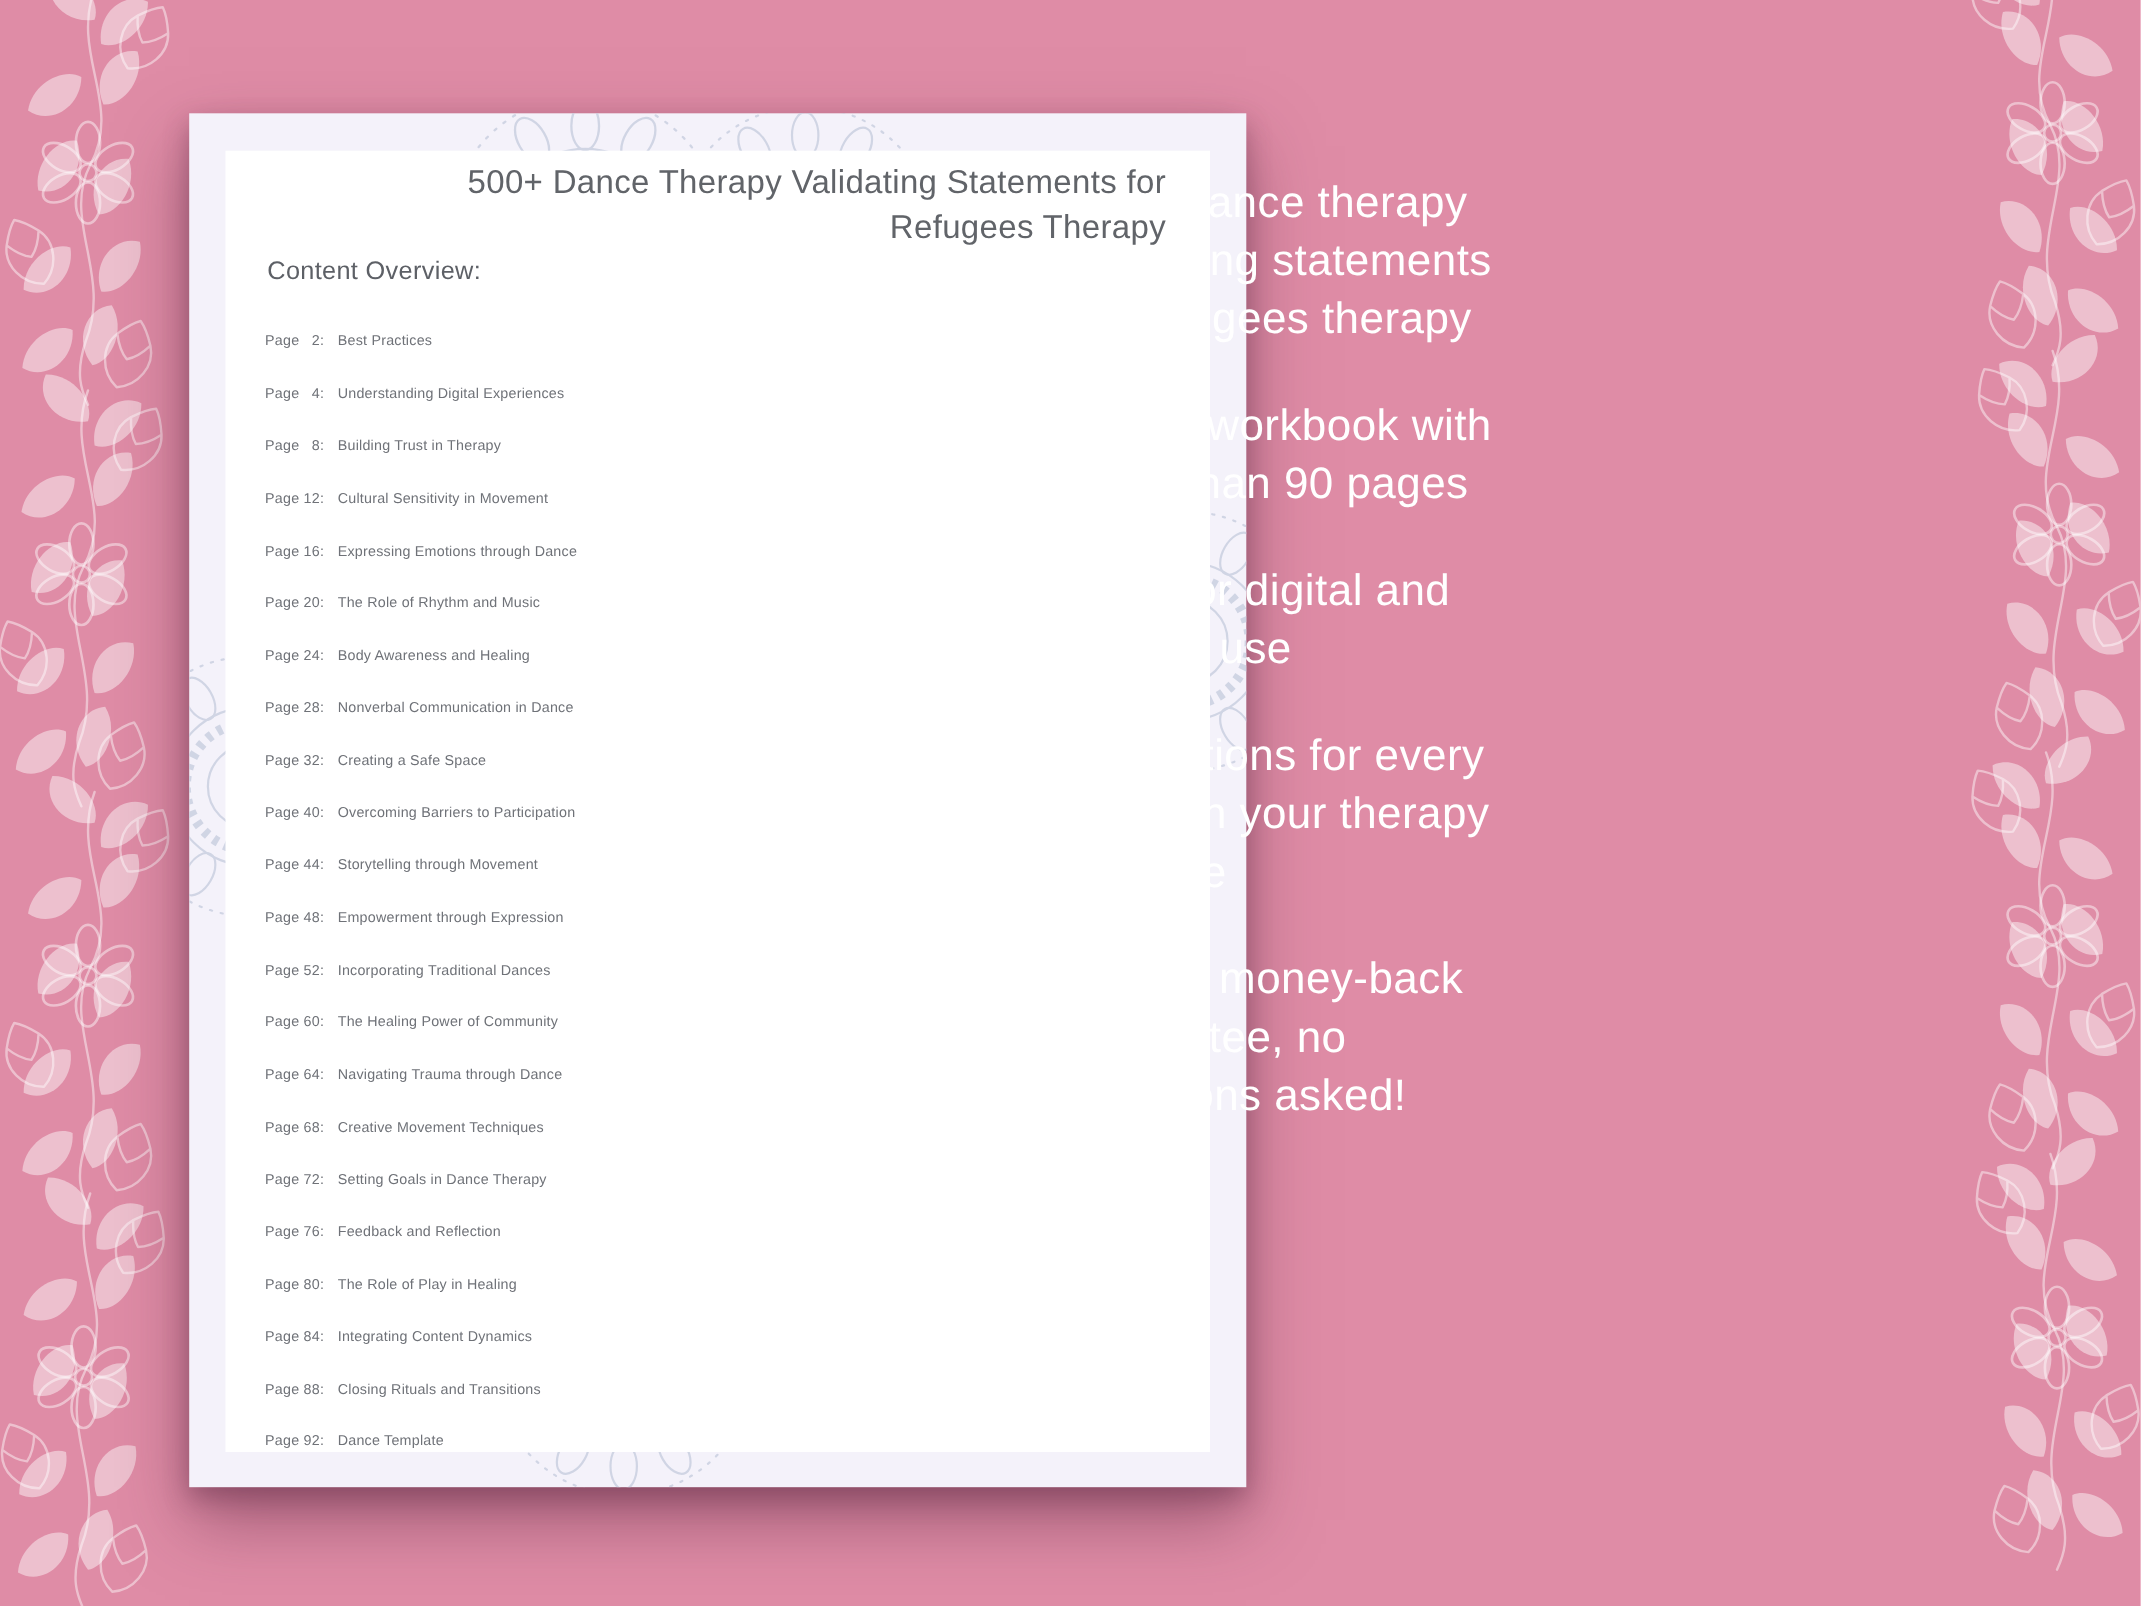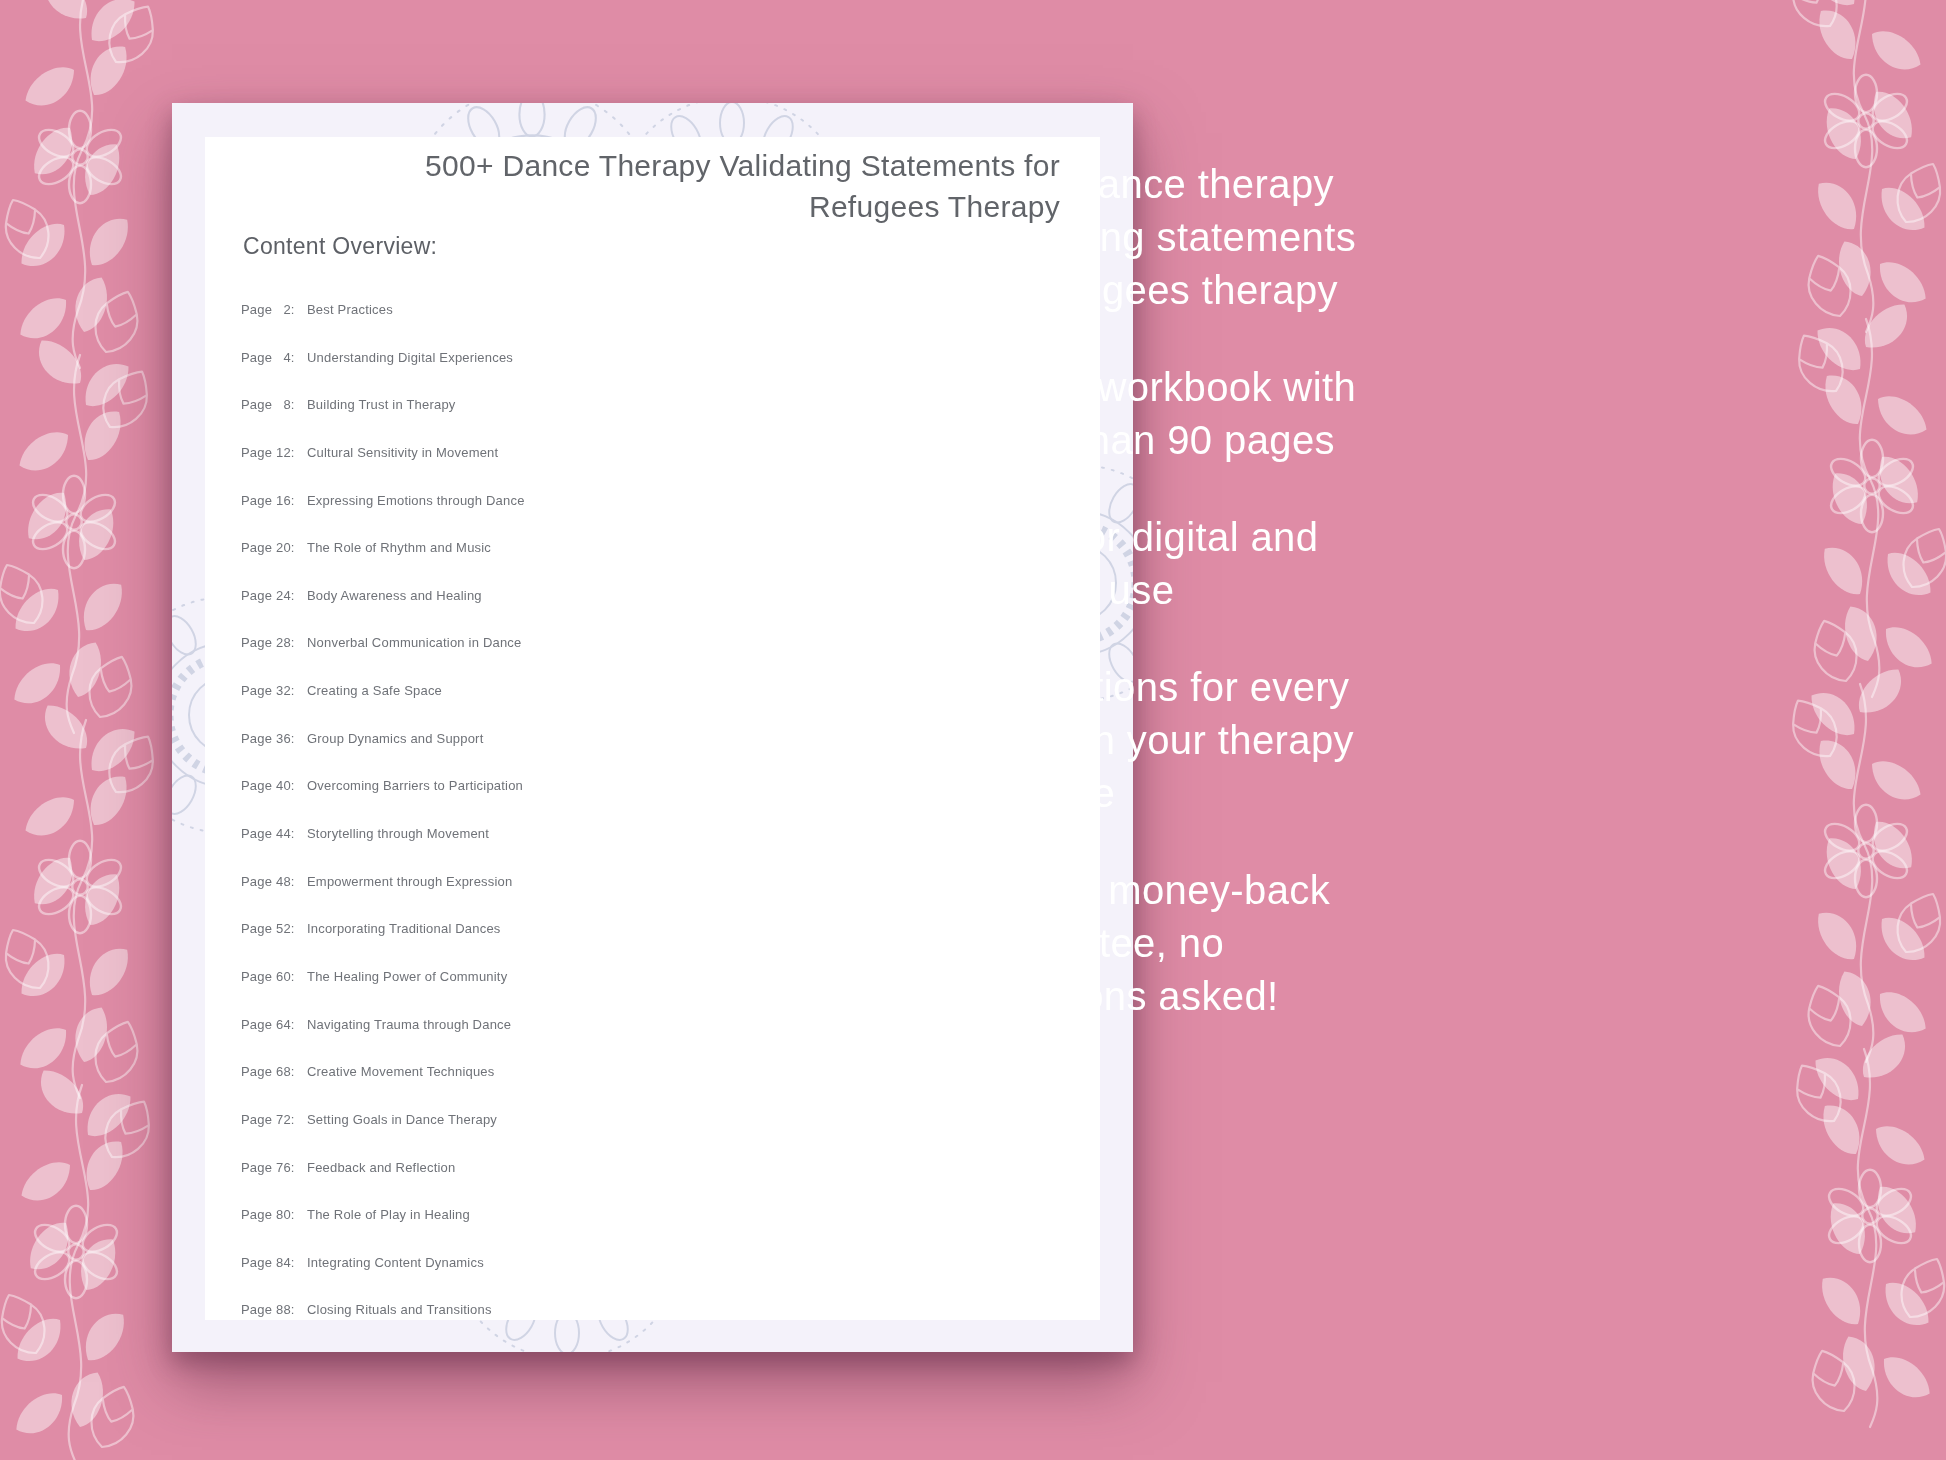--- a/index.html
+++ b/index.html
@@ -167,21 +167,20 @@
       <div class="toc">
           <div class="toc-row"><span class="toc-page">Page  2:</span><span class="toc-title">Best Practices</span></div>
           <div class="toc-row"><span class="toc-page">Page  4:</span><span class="toc-title">Understanding Digital Experiences</span></div>
           <div class="toc-row"><span class="toc-page">Page  8:</span><span class="toc-title">Building Trust in Therapy</span></div>
           <div class="toc-row"><span class="toc-page">Page 12:</span><span class="toc-title">Cultural Sensitivity in Movement</span></div>
           <div class="toc-row"><span class="toc-page">Page 16:</span><span class="toc-title">Expressing Emotions through Dance</span></div>
           <div class="toc-row"><span class="toc-page">Page 20:</span><span class="toc-title">The Role of Rhythm and Music</span></div>
           <div class="toc-row"><span class="toc-page">Page 24:</span><span class="toc-title">Body Awareness and Healing</span></div>
           <div class="toc-row"><span class="toc-page">Page 28:</span><span class="toc-title">Nonverbal Communication in Dance</span></div>
           <div class="toc-row"><span class="toc-page">Page 32:</span><span class="toc-title">Creating a Safe Space</span></div>
-          <div class="toc-row"><span class="toc-page">Page 36:</span><span class="toc-title">Group Dynamics and Support</span></div>
           <div class="toc-row"><span class="toc-page">Page 40:</span><span class="toc-title">Overcoming Barriers to Participation</span></div>
           <div class="toc-row"><span class="toc-page">Page 44:</span><span class="toc-title">Storytelling through Movement</span></div>
           <div class="toc-row"><span class="toc-page">Page 48:</span><span class="toc-title">Empowerment through Expression</span></div>
           <div class="toc-row"><span class="toc-page">Page 52:</span><span class="toc-title">Incorporating Traditional Dances</span></div>
           <div class="toc-row"><span class="toc-page">Page 60:</span><span class="toc-title">The Healing Power of Community</span></div>
           <div class="toc-row"><span class="toc-page">Page 64:</span><span class="toc-title">Navigating Trauma through Dance</span></div>
           <div class="toc-row"><span class="toc-page">Page 68:</span><span class="toc-title">Creative Movement Techniques</span></div>
           <div class="toc-row"><span class="toc-page">Page 72:</span><span class="toc-title">Setting Goals in Dance Therapy</span></div>
           <div class="toc-row"><span class="toc-page">Page 76:</span><span class="toc-title">Feedback and Reflection</span></div>
           <div class="toc-row"><span class="toc-page">Page 80:</span><span class="toc-title">The Role of Play in Healing</span></div>

